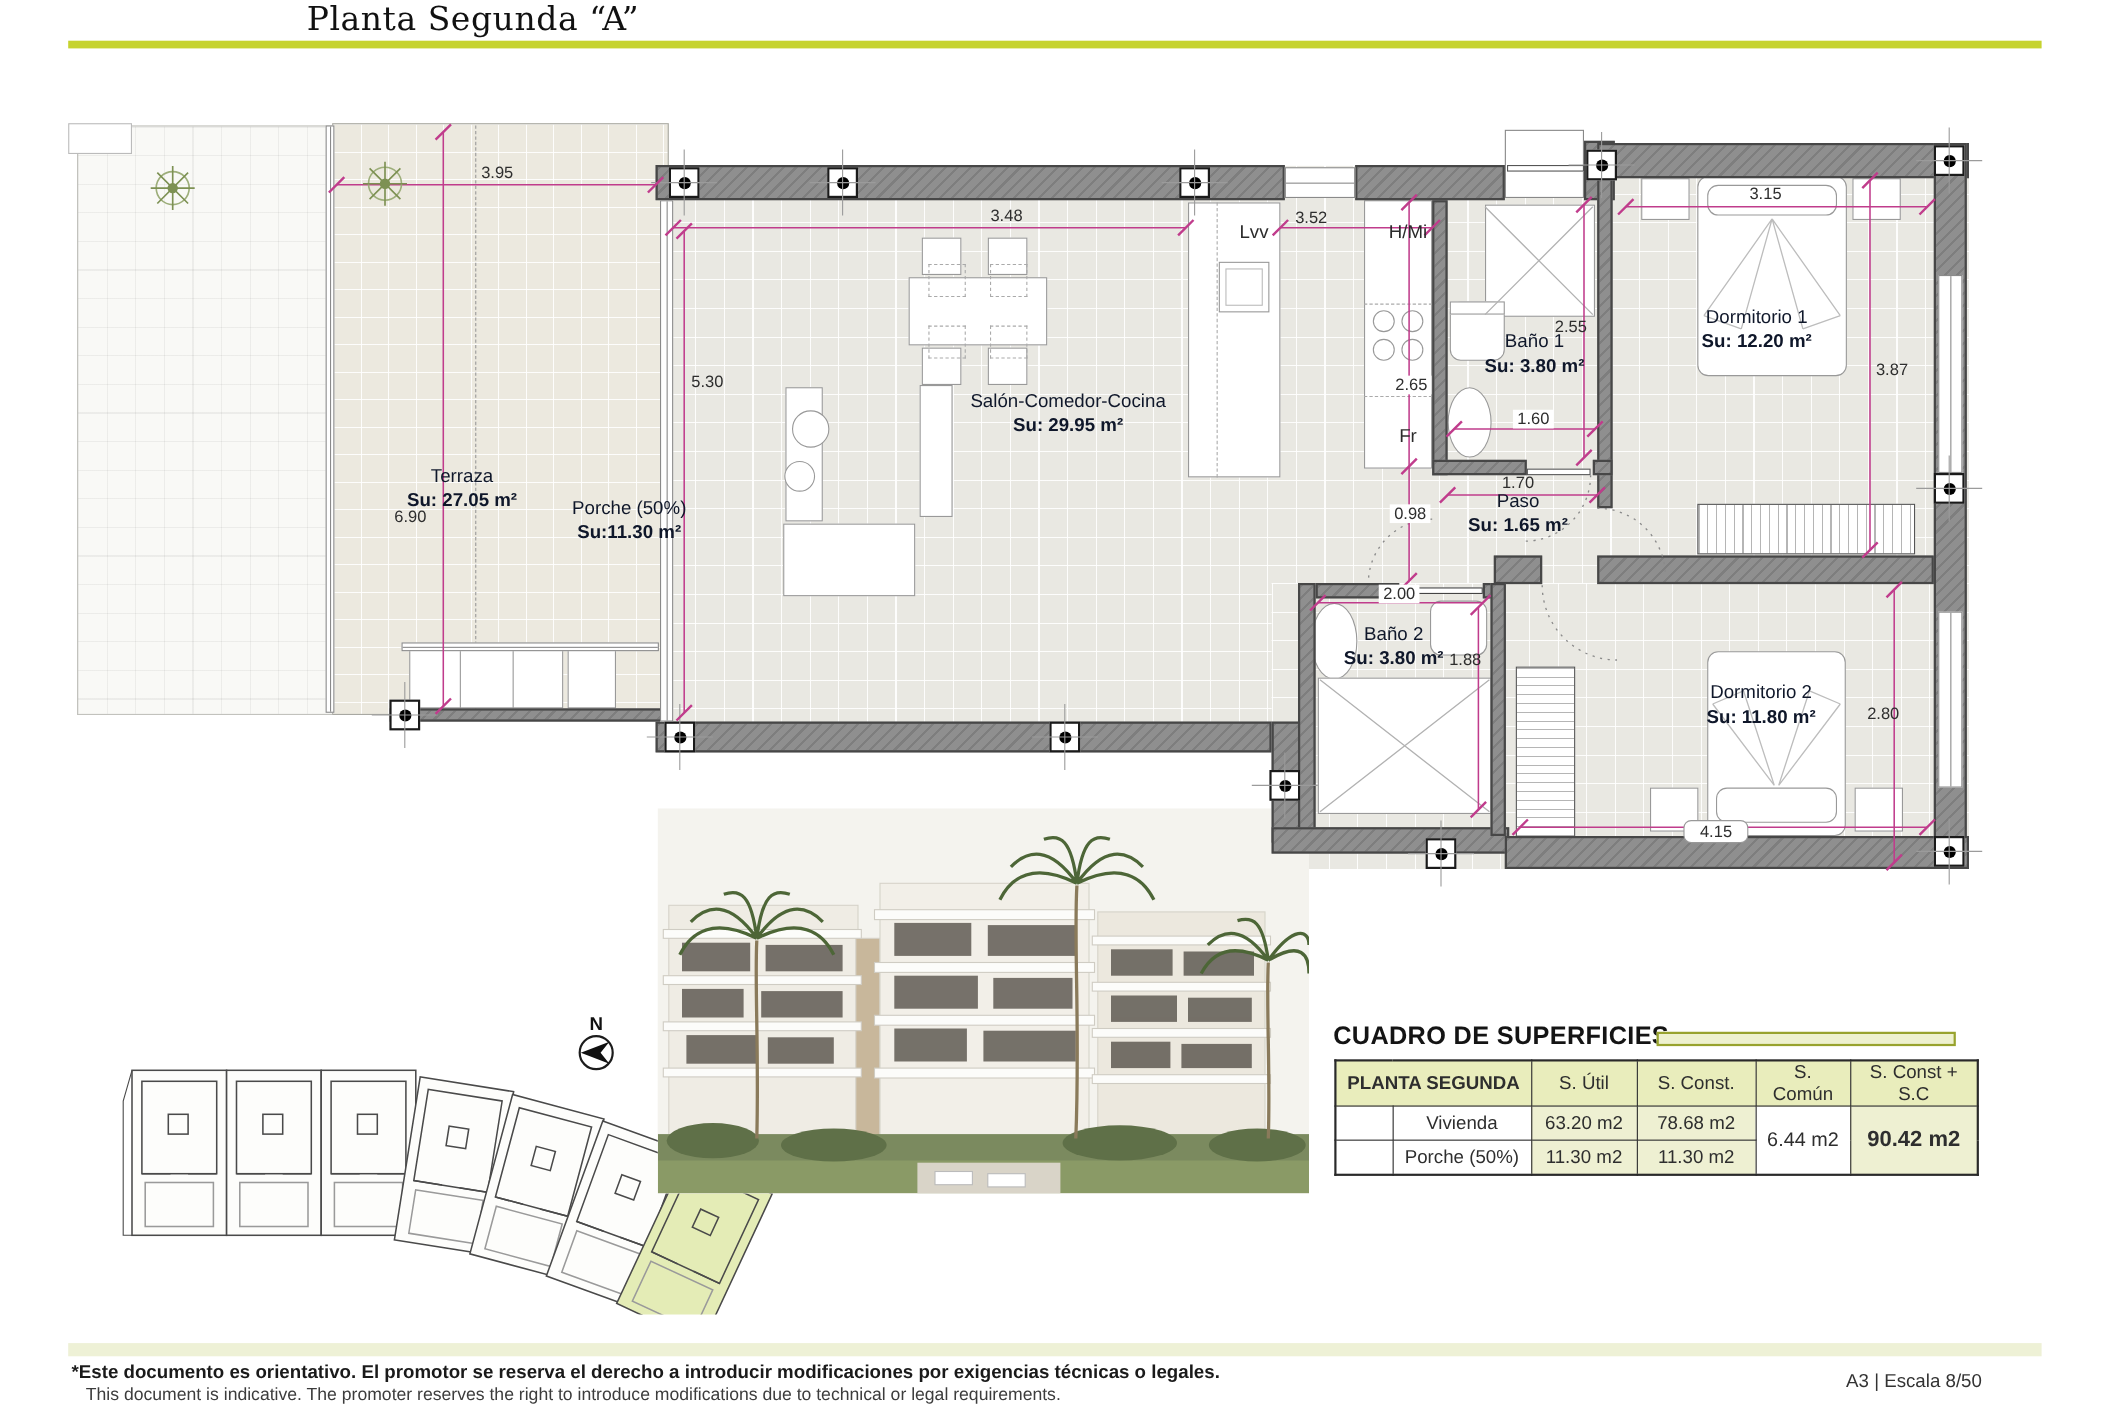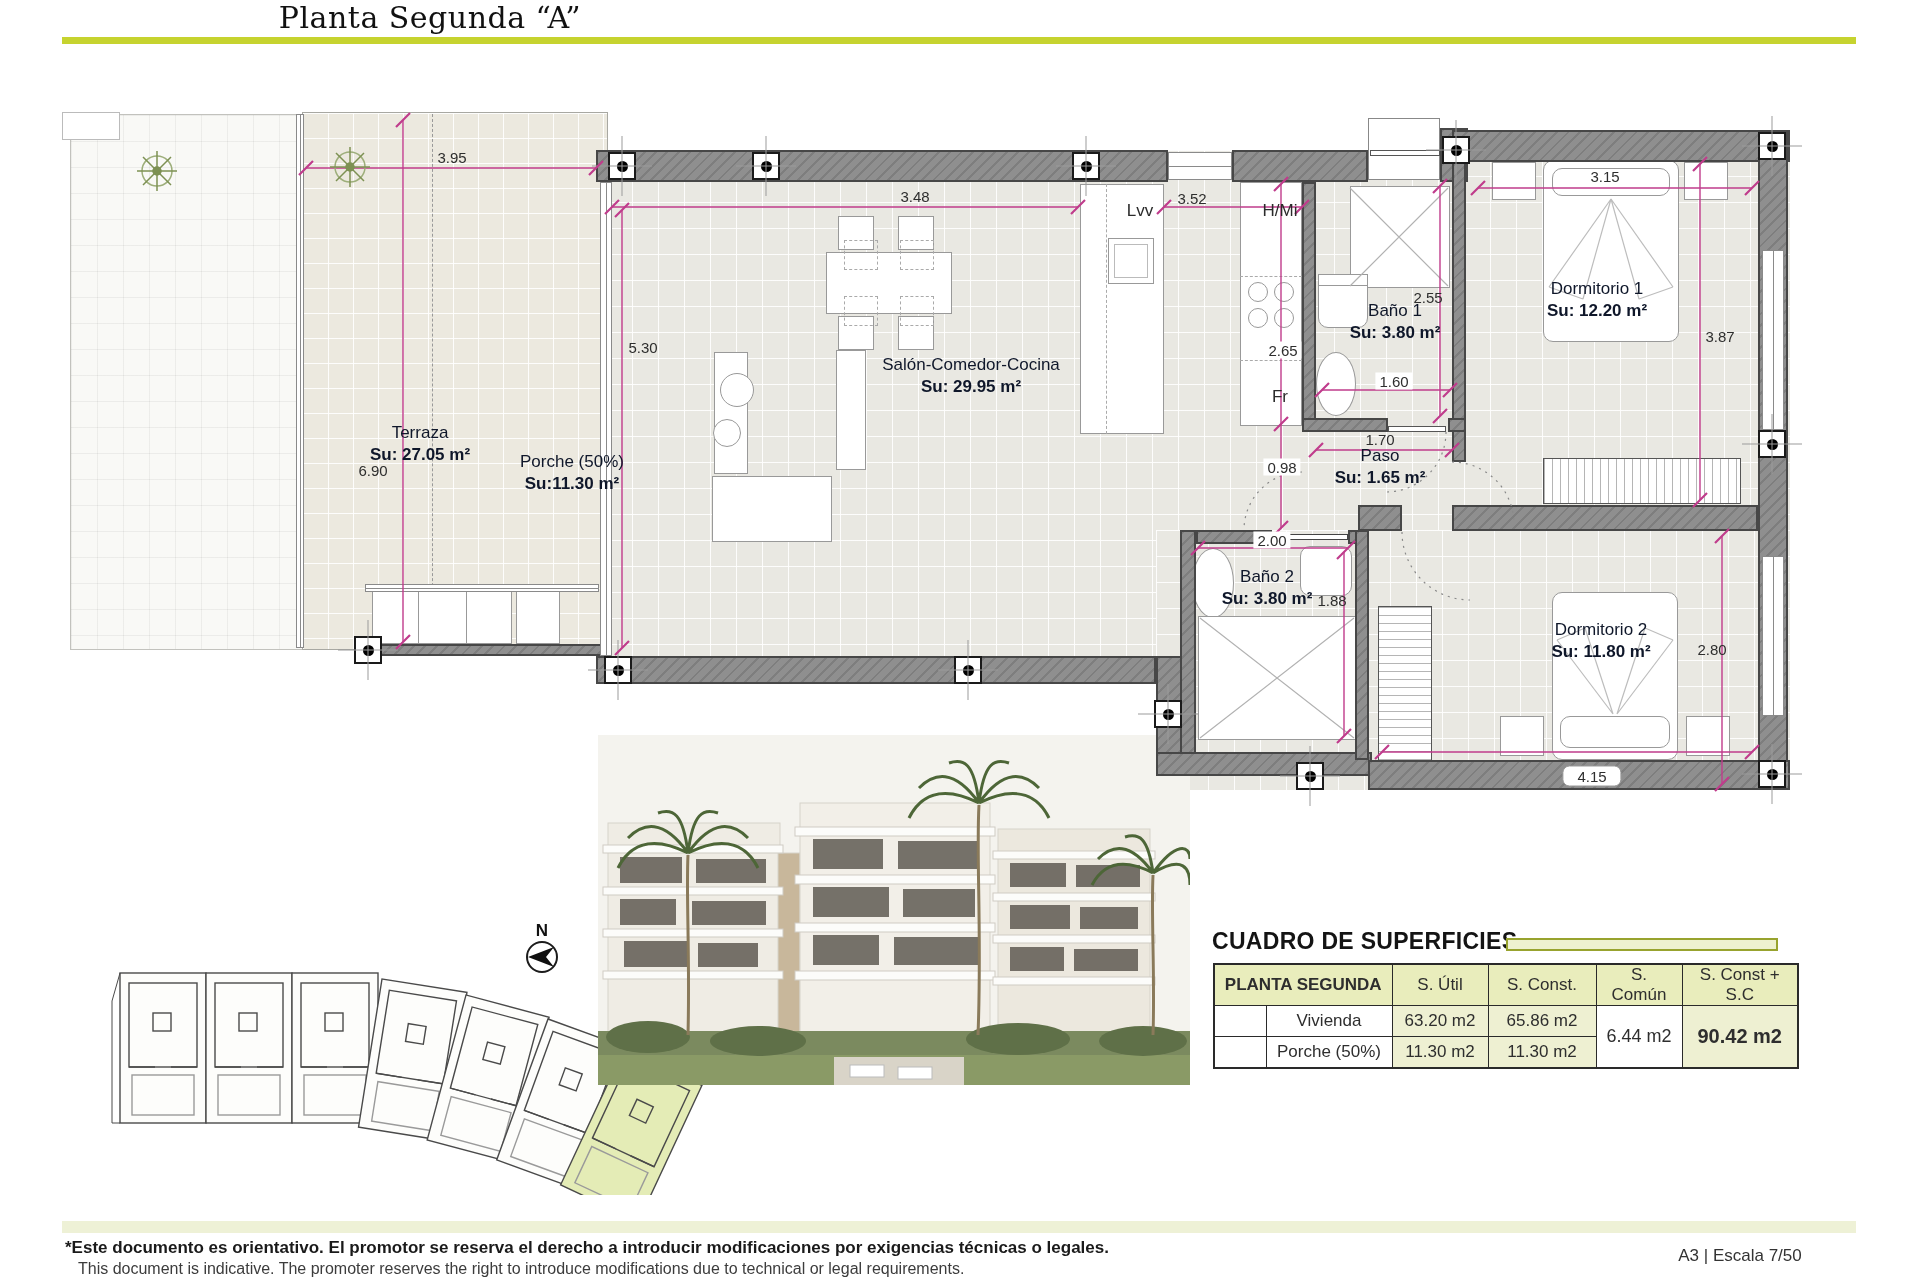--- a/index.html
+++ b/index.html
@@ -264,21 +264,21 @@
   <div class="dim bg" style="left:1283px;top:350px;">2.65</div>
   <div class="dim bg" style="left:1282px;top:467px;">0.98</div>
   <div class="dim" style="left:1428px;top:297px;">2.55</div>
   <div class="dim bg" style="left:1394px;top:381px;">1.60</div>
   <div class="dim" style="left:1380px;top:439px;">1.70</div>
   <div class="dim bg" style="left:1272px;top:540px;">2.00</div>
   <div class="dim" style="left:1332px;top:600px;">1.88</div>
   <div class="dim" style="left:1605px;top:176px;">3.15</div>
   <div class="dim" style="left:1720px;top:336px;">3.87</div>
   <div class="dim" style="left:1712px;top:649px;">2.80</div>
-  <div class="dim box" style="left:1560px;top:776px;margin-left:32px;">4.15</div>
+  <div class="dim box" style="left:1560px;top:756px;">4.15</div>
 
   <div class="north-label" style="left:542px;top:931px;">N</div>
 
   <svg class="siteplan" width="640" height="240" viewBox="0 0 640 240">
     <defs>
       <g id="unit">
         <rect x="0" y="0" width="86" height="150"></rect>
         <rect x="9" y="10" width="68" height="84" fill="none"></rect>
         <rect x="33" y="40" width="18" height="18" fill="none"></rect>
         <path d="M9,94 h26 M51,94 h26" fill="none"></path>
@@ -382,32 +382,32 @@
         <th colspan="2" class="b">PLANTA SEGUNDA</th>
         <th>S. Útil</th>
         <th>S. Const.</th>
         <th>S. Común</th>
         <th>S. Const + S.C</th>
       </tr>
       <tr>
         <td class="c0"></td>
         <td class="nm">Vivienda</td>
         <td class="val">63.20 m2</td>
-        <td class="val">65.86 m2</td>
+        <td class="val">78.68 m2</td>
         <td class="com" rowspan="2">6.44 m2</td>
         <td class="tot" rowspan="2">90.42 m2</td>
       </tr>
       <tr>
         <td class="c0"></td>
         <td class="nm">Porche (50%)</td>
         <td class="val">11.30 m2</td>
         <td class="val">11.30 m2</td>
       </tr>
     </tbody>
       </table>
   </div>
 
   <div class="footer-bar"></div>
   <div class="foot-es">*Este documento es orientativo. El promotor se reserva el derecho a introducir modificaciones por exigencias técnicas o legales.</div>
   <div class="foot-en">This document is indicative. The promoter reserves the right to introduce modifications due to technical or legal requirements.</div>
-  <div class="sheet">A3 | Escala 7/50</div>
+  <div class="sheet">A3 | Escala 8/50</div>
 
 </div>
 
 </body></html>

